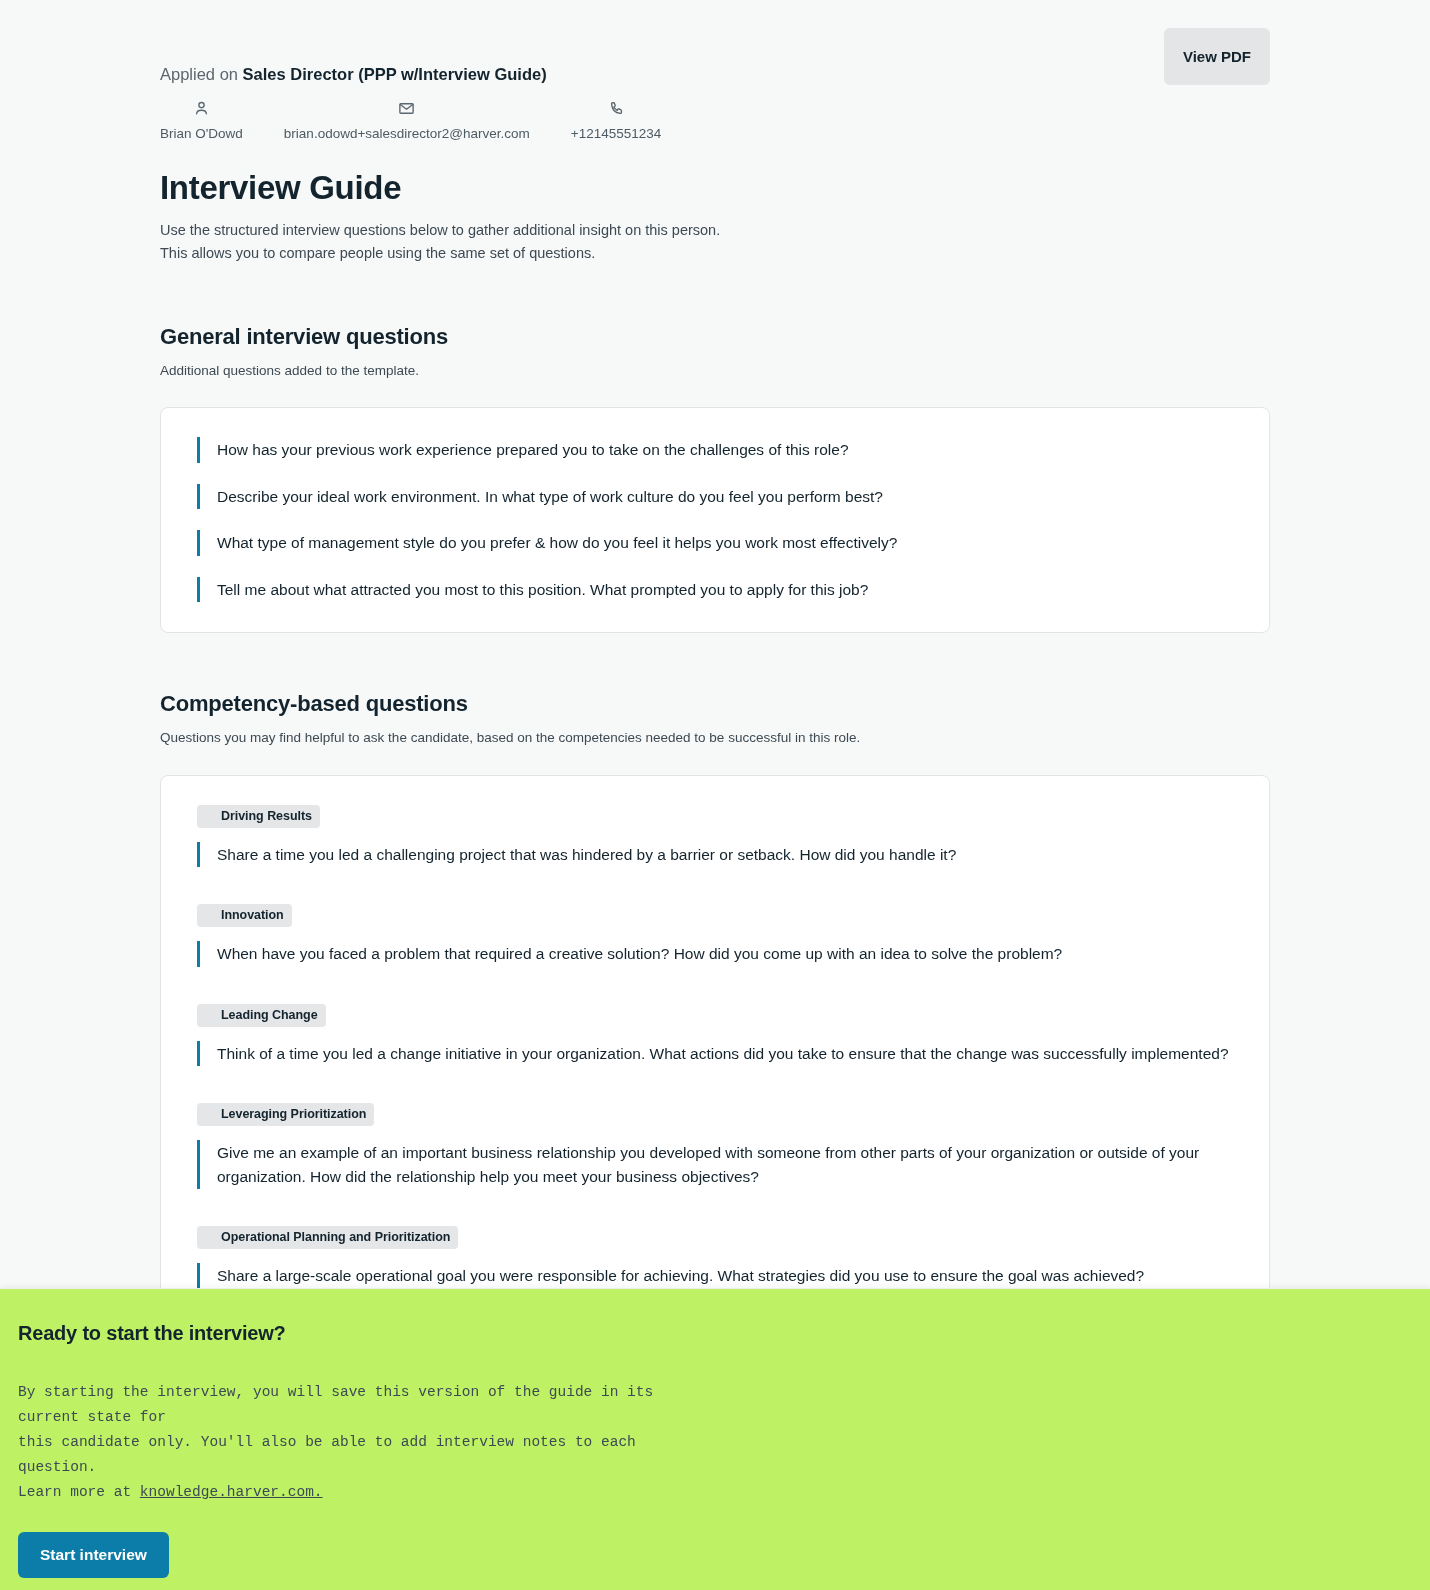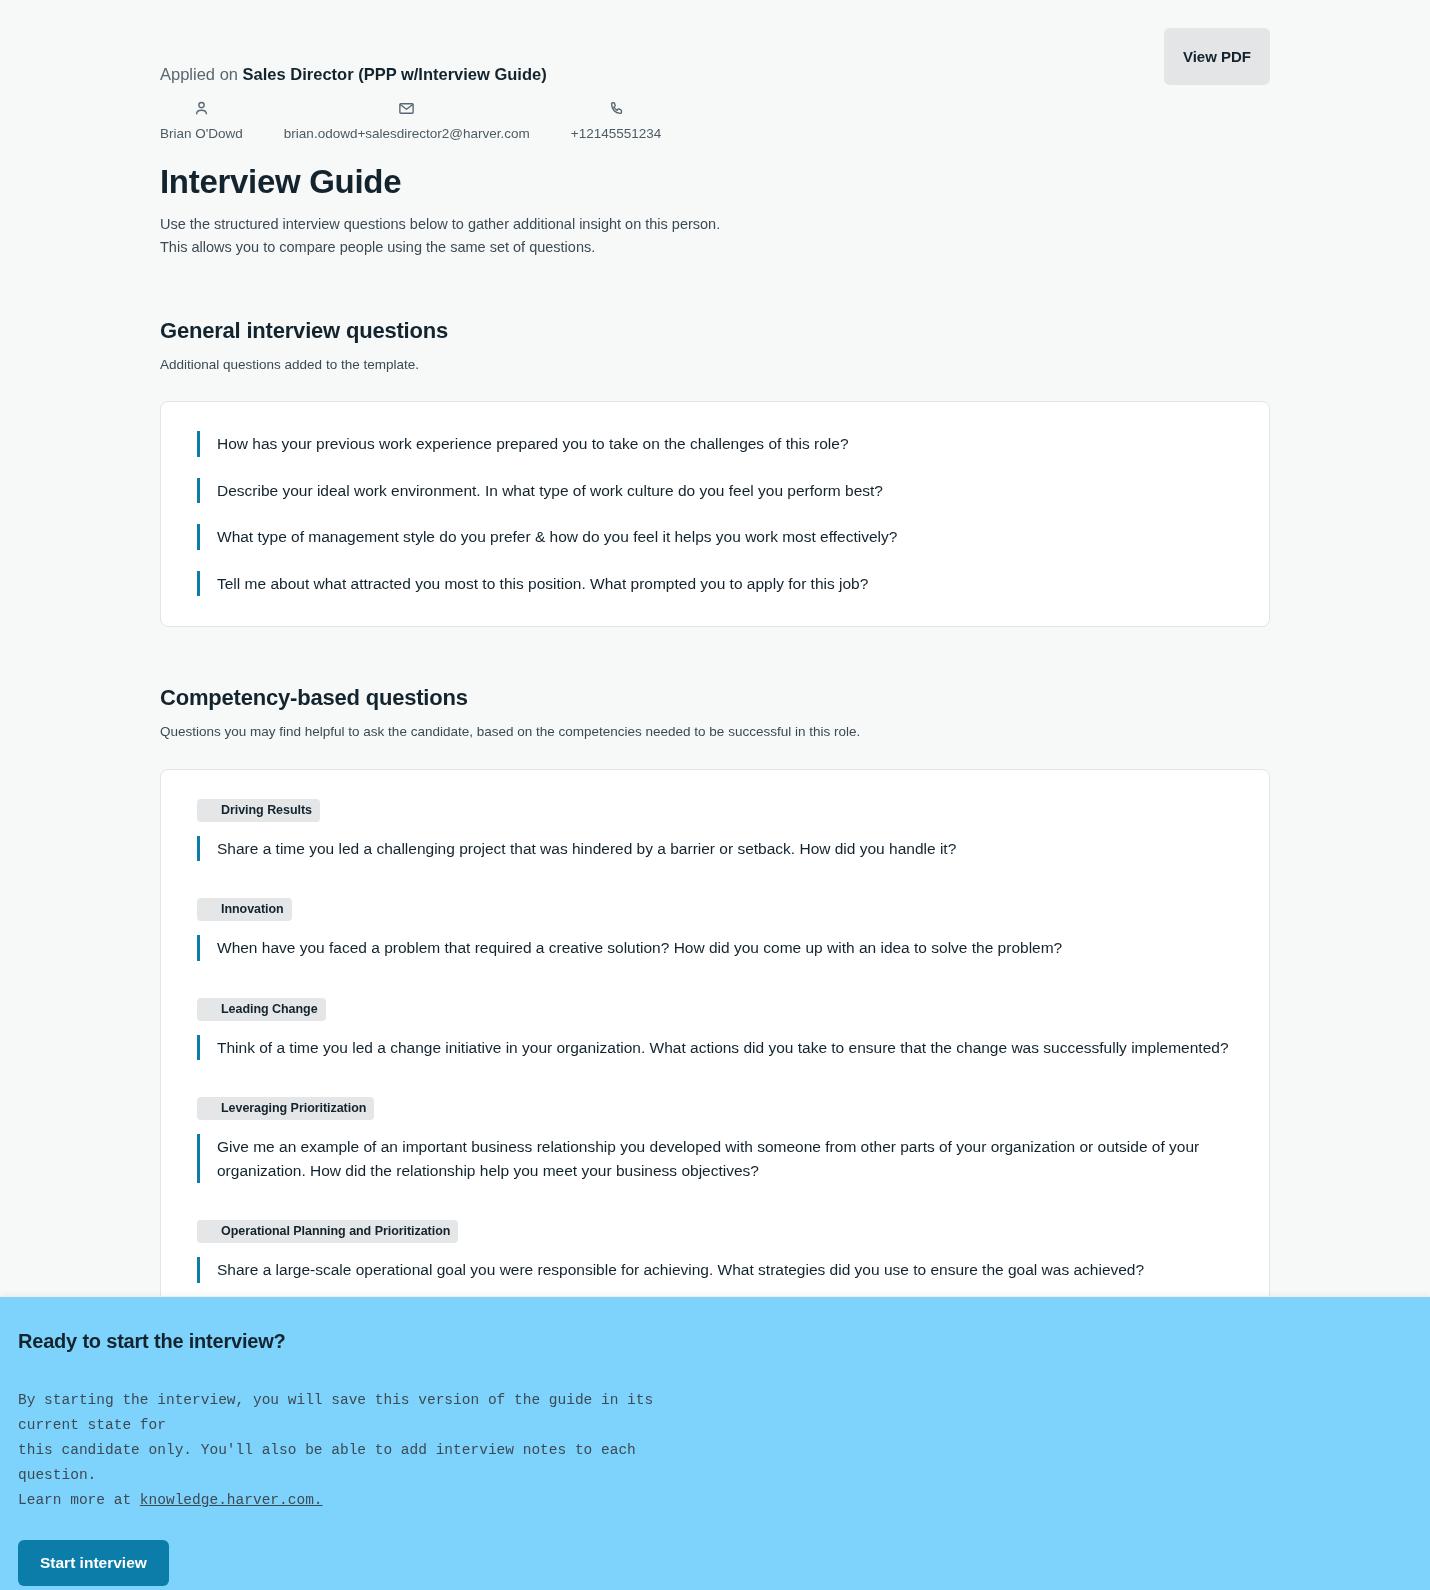--- a/index.html
+++ b/index.html
@@ -80,21 +80,21 @@
     flex-direction: column;
   }
   .meta-item + .meta-item { margin-left: 41px; text-align: center; }
   .meta-icon { display: flex; align-items: center; color: #5b6770; }
 
   .page-title {
     font-size: 33px;
     font-weight: 700;
     color: #13242e;
     letter-spacing: -0.3px;
-    margin-top: 22px;
+    margin-top: 28px;
     line-height: 1.15;
   }
 
   .page-desc {
     font-size: 14.5px;
     color: #3d4a53;
     line-height: 1.62;
     margin-top: 12px;
   }
 
@@ -145,24 +145,24 @@
   }
   .comp-block .q-item { margin-top: 14px; }
 
   
   .cut-row { margin-top: 37px; }
 
   
   .footer {
     position: relative;
     flex: 1;
-    background: #7dd3fc;
+    background: #bef264;
     border-top: 1px solid #ededee;
     box-shadow: 0 -2px 6px rgba(19,36,46,0.05);
-    padding: 33px 18px 4px 18px;
+    padding: 33px 18px 12px 18px;
   }
   .footer-title {
     font-size: 20px;
     font-weight: 700;
     color: #13242e;
     letter-spacing: -0.2px;
   }
   .footer-text {
     font-size: 14.5px;
     color: #3d4a53;

